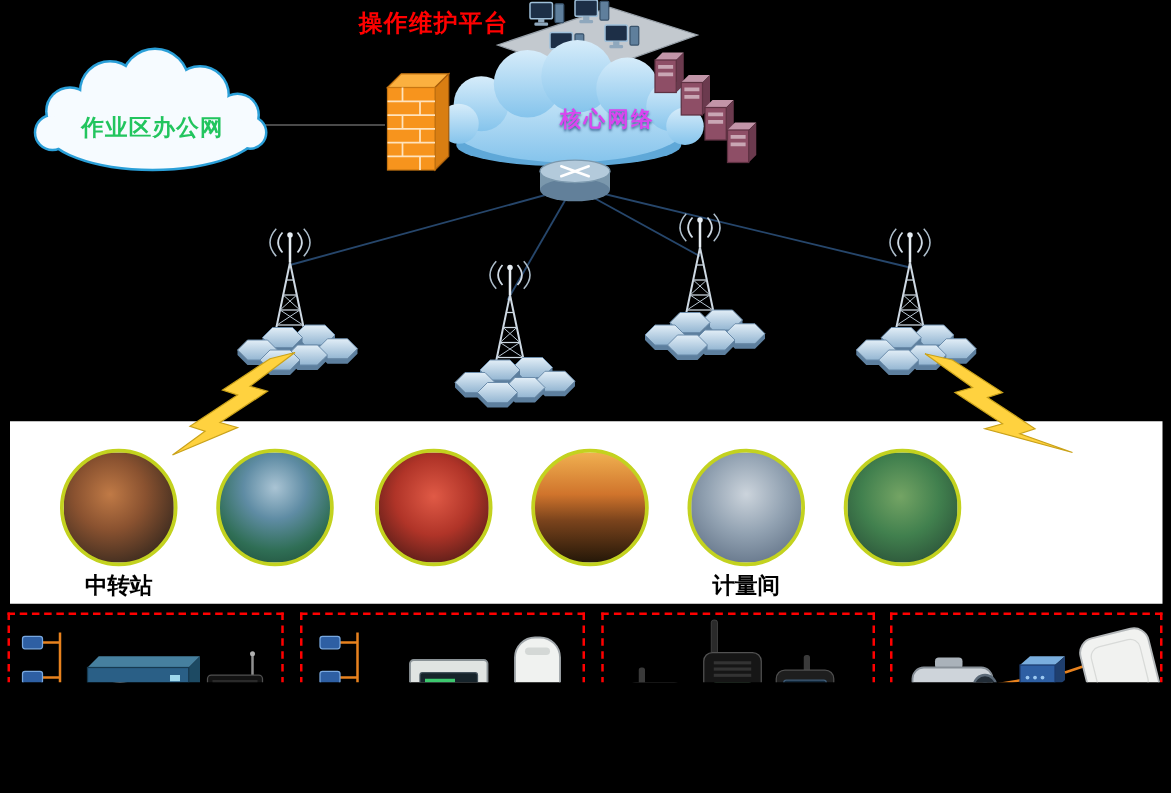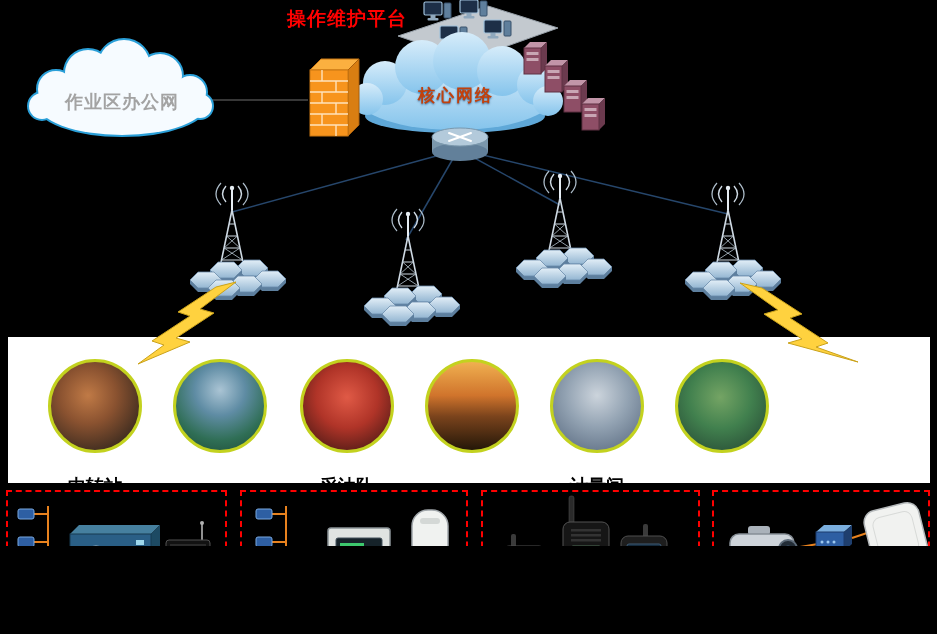--- a/index.html
+++ b/index.html
@@ -1,25 +1,25 @@
 <!DOCTYPE html>
 <html><head>
 <meta charset="utf-8">
 <style>
   html,body{margin:0;padding:0;background:#000;}
   .stage{position:relative;width:937px;height:546px;background:#000;overflow:hidden;font-family:"Liberation Sans",sans-serif;}
   .svg-layer{position:absolute;left:0;top:0;z-index:3;pointer-events:none;}
   .overlay{position:absolute;z-index:4;pointer-events:none;}
   .diagram-title{left:265px;top:6px;width:164px;text-align:center;color:#ff0000;font-size:19px;font-weight:bold;letter-spacing:1px;}
-  .office-label{left:36px;top:90px;width:172px;text-align:center;color:#a3a3a3;font-size:18px;font-weight:bold;letter-spacing:1px;}
-  .core-label{left:388px;top:84px;width:136px;text-align:center;color:#c2410c;font-size:17px;font-weight:bold;letter-spacing:2px;text-shadow:0 1px 2px rgba(20,60,110,.7);}
+  .office-label{left:36px;top:90px;width:172px;text-align:center;color:#22c55e;font-size:18px;font-weight:bold;letter-spacing:1px;}
+  .core-label{left:388px;top:84px;width:136px;text-align:right;color:#d946ef;font-size:17px;font-weight:bold;letter-spacing:2px;text-shadow:0 1px 2px rgba(20,60,110,.7);}
   .band{position:absolute;left:8px;top:337px;width:922px;height:146px;background:#ffffff;z-index:1;}
   .site{position:absolute;top:22px;width:110px;text-align:center;}
   .site-photo{width:94px;height:94px;border-radius:50%;border:3px solid #c3d21f;margin:0 auto;box-sizing:border-box;}
-  .site-label{margin-top:21px;font-size:18px;font-weight:bold;color:#000;}
+  .site-label{margin-top:3px;font-size:18px;font-weight:bold;color:#000;}
   .p1{background:radial-gradient(circle at 42% 38%, #c07a46 0%, #8a5230 38%, #4a3222 72%, #241a12 100%);}
   .p2{background:radial-gradient(circle at 50% 32%, #aac4d4 0%, #5f8ca4 34%, #2f6e55 68%, #1c4634 100%);}
   .p3{background:radial-gradient(circle at 50% 40%, #e05a46 0%, #b03428 45%, #64201a 78%, #351010 100%);}
   .p4{background:linear-gradient(180deg, #f0b050 0%, #d0742c 38%, #7a431c 62%, #241708 100%);}
   .p5{background:radial-gradient(circle at 50% 38%, #ccd4dc 0%, #92a2b2 45%, #53647a 100%);}
   .p6{background:radial-gradient(circle at 48% 40%, #74a464 0%, #41804e 45%, #224030 100%);}
   .p7{background:radial-gradient(circle at 50% 38%, #84b8dc 0%, #41729e 50%, #1c3c5c 100%);}
   .box{position:absolute;top:490px;height:140px;box-sizing:border-box;border:2px dashed #ff0000;background:#000;z-index:1;}
   .box svg{display:block;}
   #box1{left:6px;width:221px;} #box2{left:240px;width:228px;} #box3{left:481px;width:219px;} #box4{left:712px;width:218px;}
@@ -206,21 +206,20 @@
   <div class="band">
     <div class="site" style="left:32px">
       <div class="site-photo p1"></div>
       <div class="site-label">中转站</div>
     </div>
     <div class="site" style="left:157px">
       <div class="site-photo p2"></div>
     </div>
     <div class="site" style="left:284px">
       <div class="site-photo p3"></div>
-      <div class="site-label">采油队</div>
     </div>
     <div class="site" style="left:409px">
       <div class="site-photo p4"></div>
     </div>
     <div class="site" style="left:534px">
       <div class="site-photo p5"></div>
       <div class="site-label">计量间</div>
     </div>
     <div class="site" style="left:659px">
       <div class="site-photo p6"></div>

